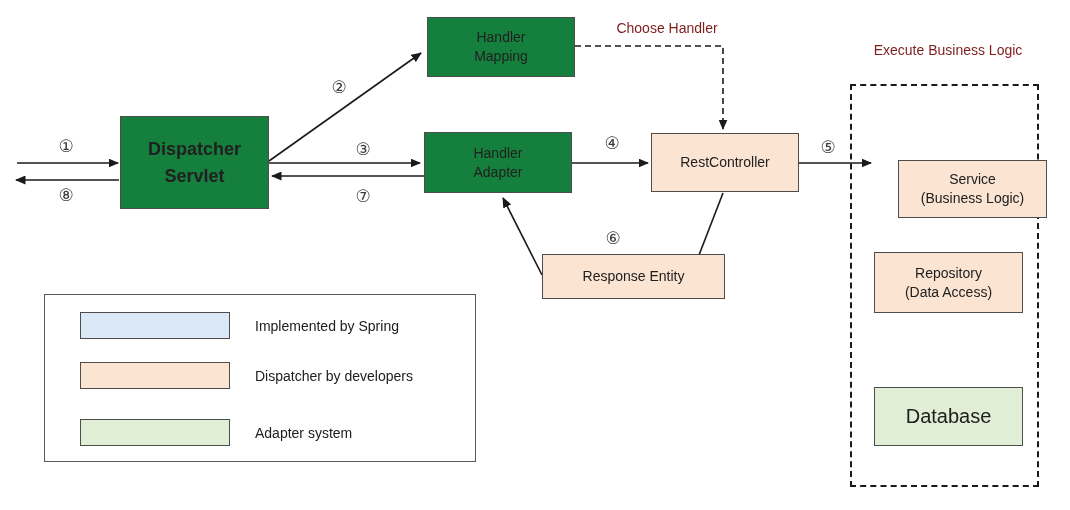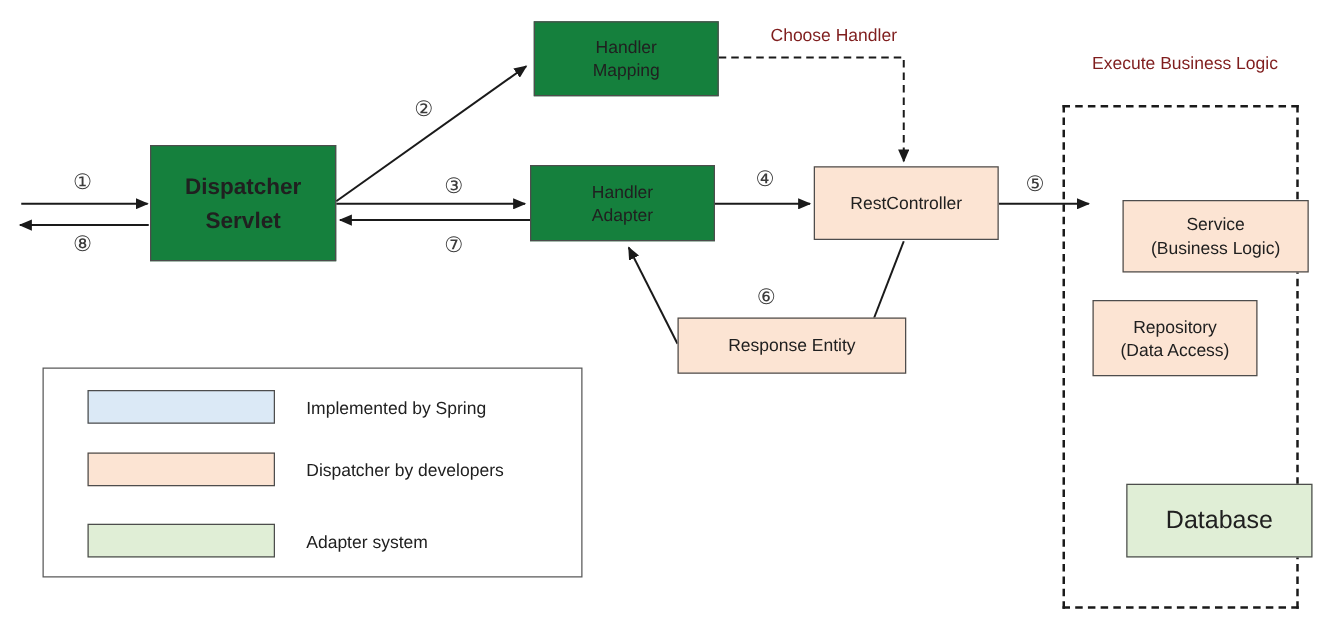--- a/index.html
+++ b/index.html
@@ -24,21 +24,21 @@
     font-size:17px;color:#3c3c3c;line-height:1;
   }
   .annot{
     position:absolute;transform:translate(-50%,-50%);
     font-size:14px;color:#7f1d1d;white-space:nowrap;
   }
   .group-dashed{
     position:absolute;border:2px dashed #1a1a1a;box-sizing:border-box;background:transparent;
   }
   .legend{
-    position:absolute;left:34px;top:294px;width:432px;height:168px;
+    position:absolute;left:44px;top:294px;width:432px;height:168px;
     border:1.6px solid #595959;box-sizing:border-box;background:#ffffff;
   }
   .legend-row{position:absolute;left:0;width:100%;height:27px;}
   .legend-swatch{
     position:absolute;left:35px;top:0;width:150px;height:27px;
     border:1.6px solid #4d4d4d;box-sizing:border-box;
   }
   .legend-label{
     position:absolute;left:210px;top:50%;transform:translateY(-50%);
     font-size:14px;white-space:nowrap;
@@ -100,26 +100,26 @@
 
   <div class="node fill-dev" style="left:542px;top:254px;width:183px;height:45px;">
     <span>Response Entity</span>
   </div>
 
   <div class="node fill-dev" style="left:898px;top:131px;width:149px;height:58px;margin-top:29px;">
     <span>Service
 (Business Logic)</span>
   </div>
 
-  <div class="node fill-dev" style="left:874px;top:240px;width:132px;height:61px;">
+  <div class="node fill-dev" style="left:874px;top:252px;width:149px;height:61px;">
     <span>Repository
 (Data Access)</span>
   </div>
 
-  <div class="node database fill-ext" style="left:874px;top:387px;width:149px;height:59px;margin-left:27px;">
+  <div class="node database fill-ext" style="left:874px;top:387px;width:149px;height:59px;">
     <span>Database</span>
   </div>
 
   <div class="steplabel" style="left:66px;top:146px;">①</div>
   <div class="steplabel" style="left:339px;top:87px;">②</div>
   <div class="steplabel" style="left:363px;top:149px;">③</div>
   <div class="steplabel" style="left:612px;top:143px;">④</div>
   <div class="steplabel" style="left:828px;top:147px;">⑤</div>
   <div class="steplabel" style="left:613px;top:238px;">⑥</div>
   <div class="steplabel" style="left:363px;top:196px;">⑦</div>

